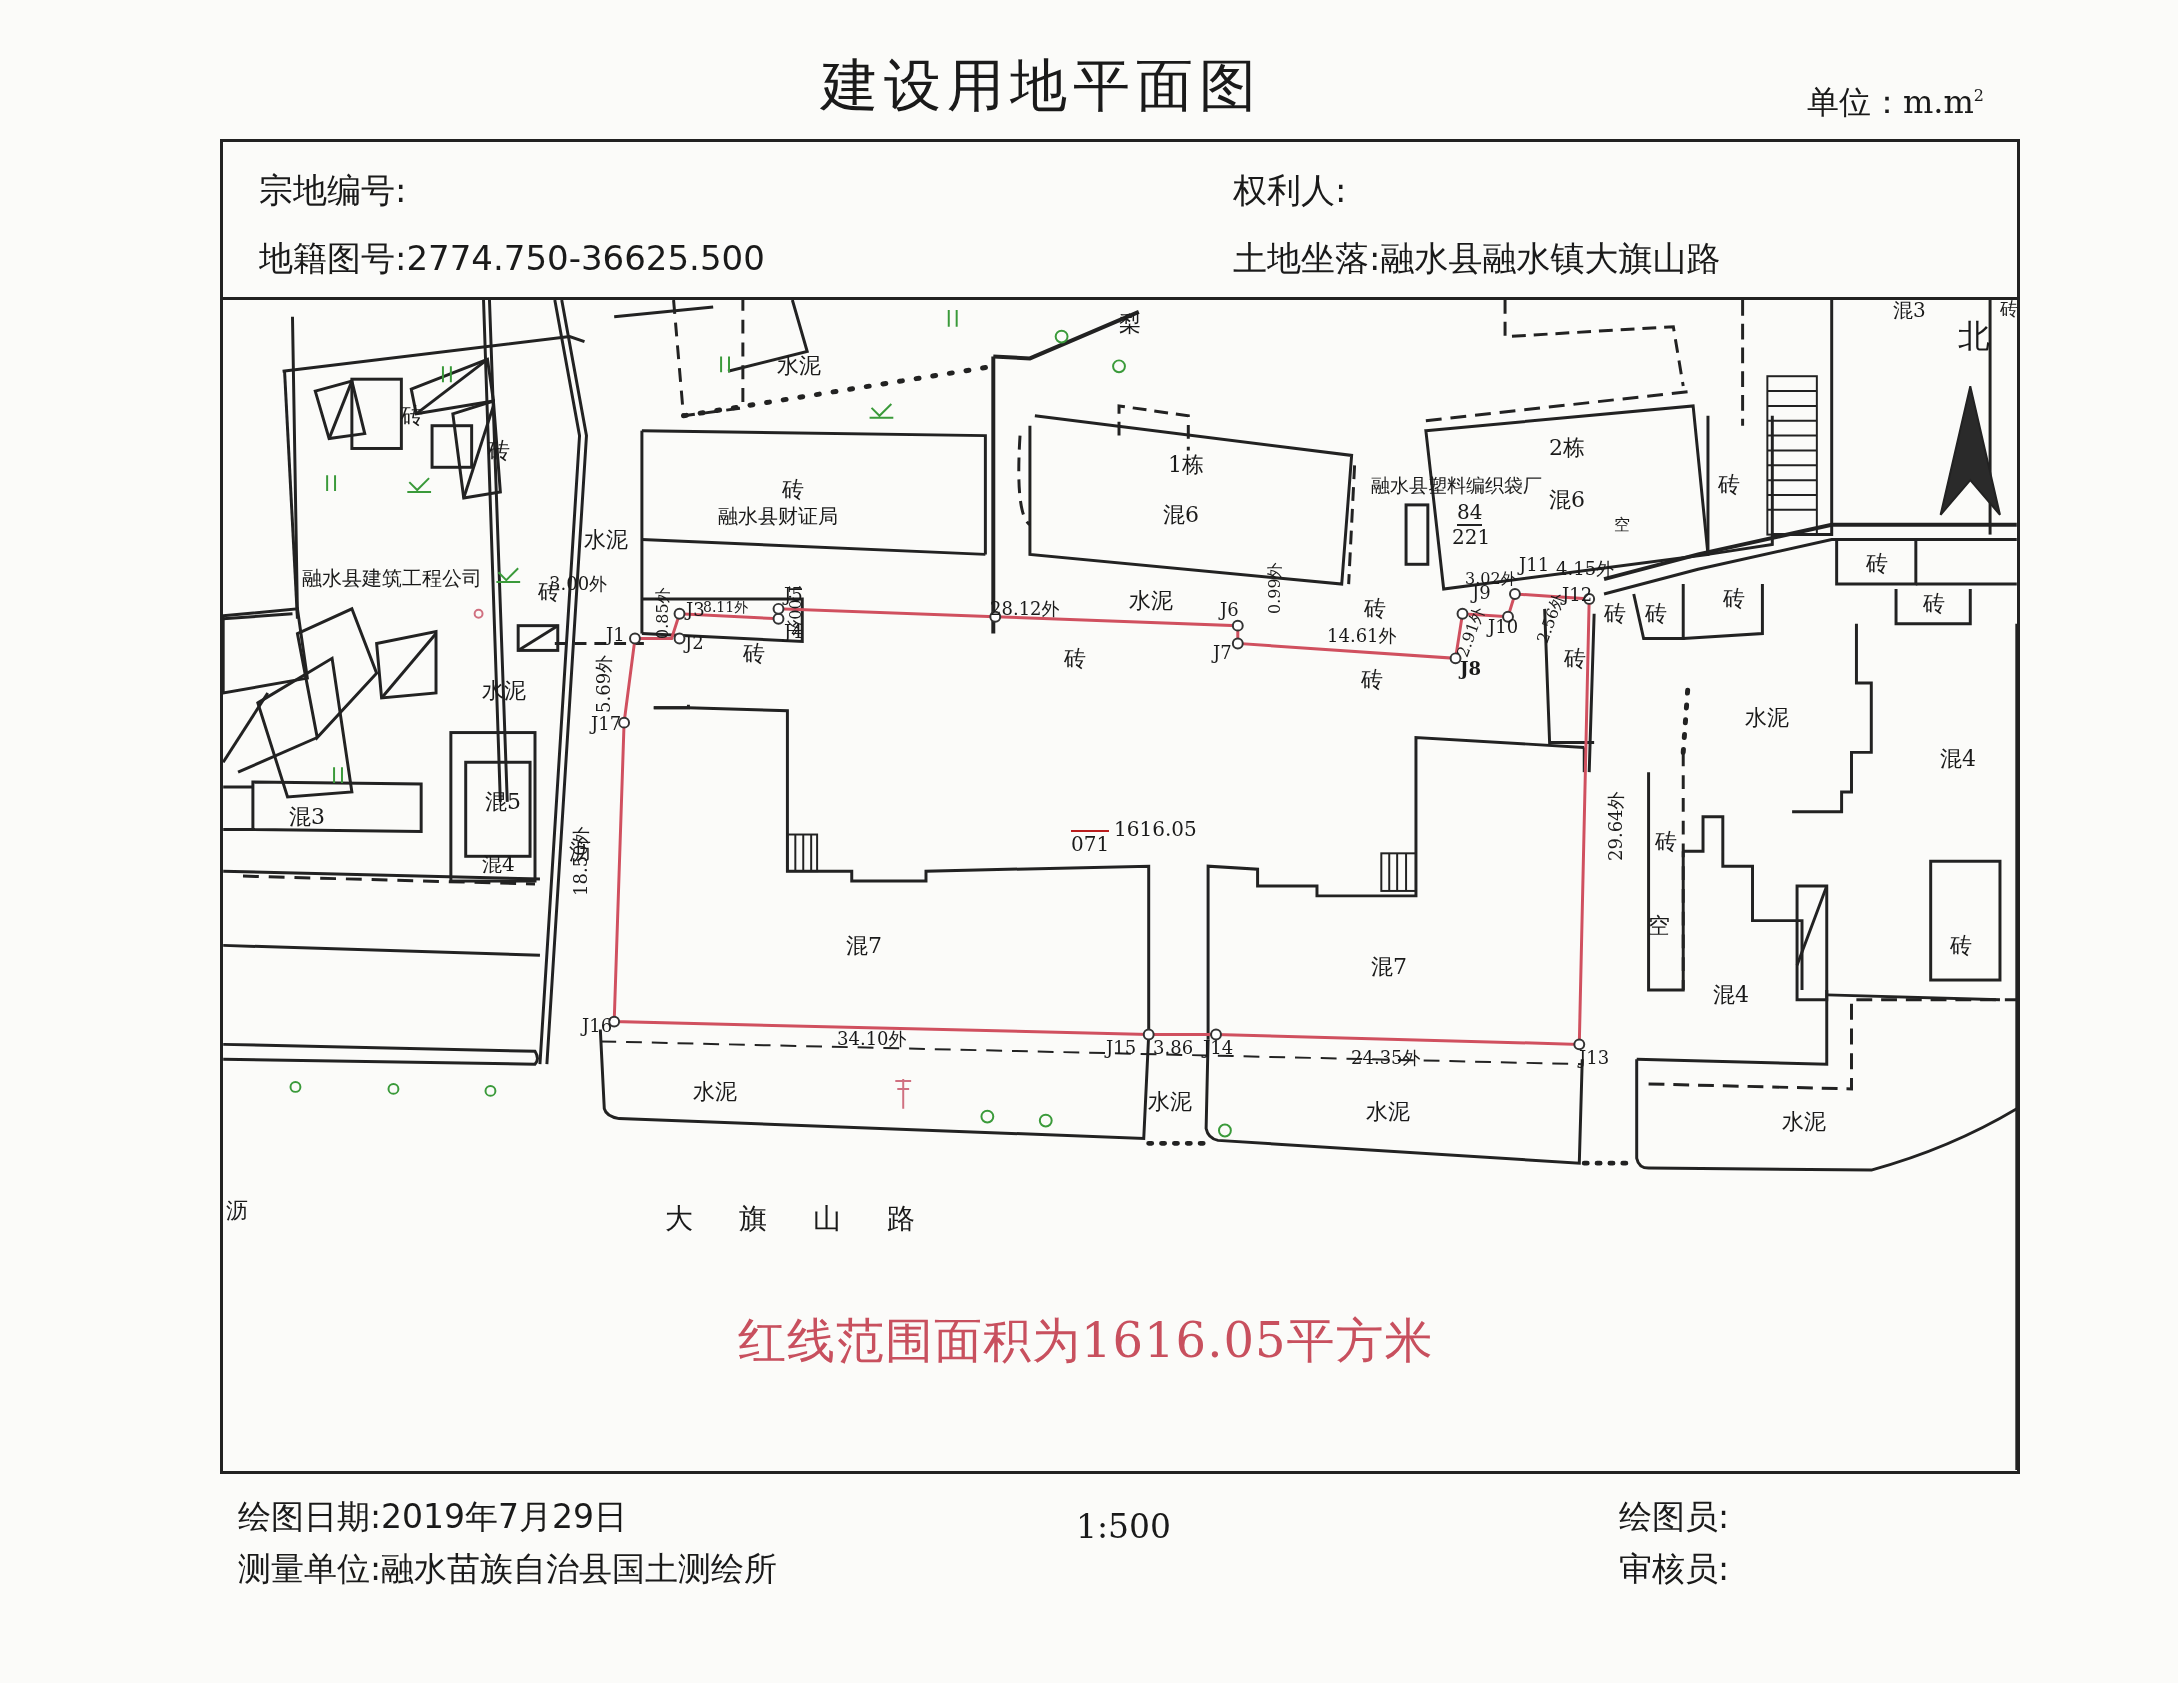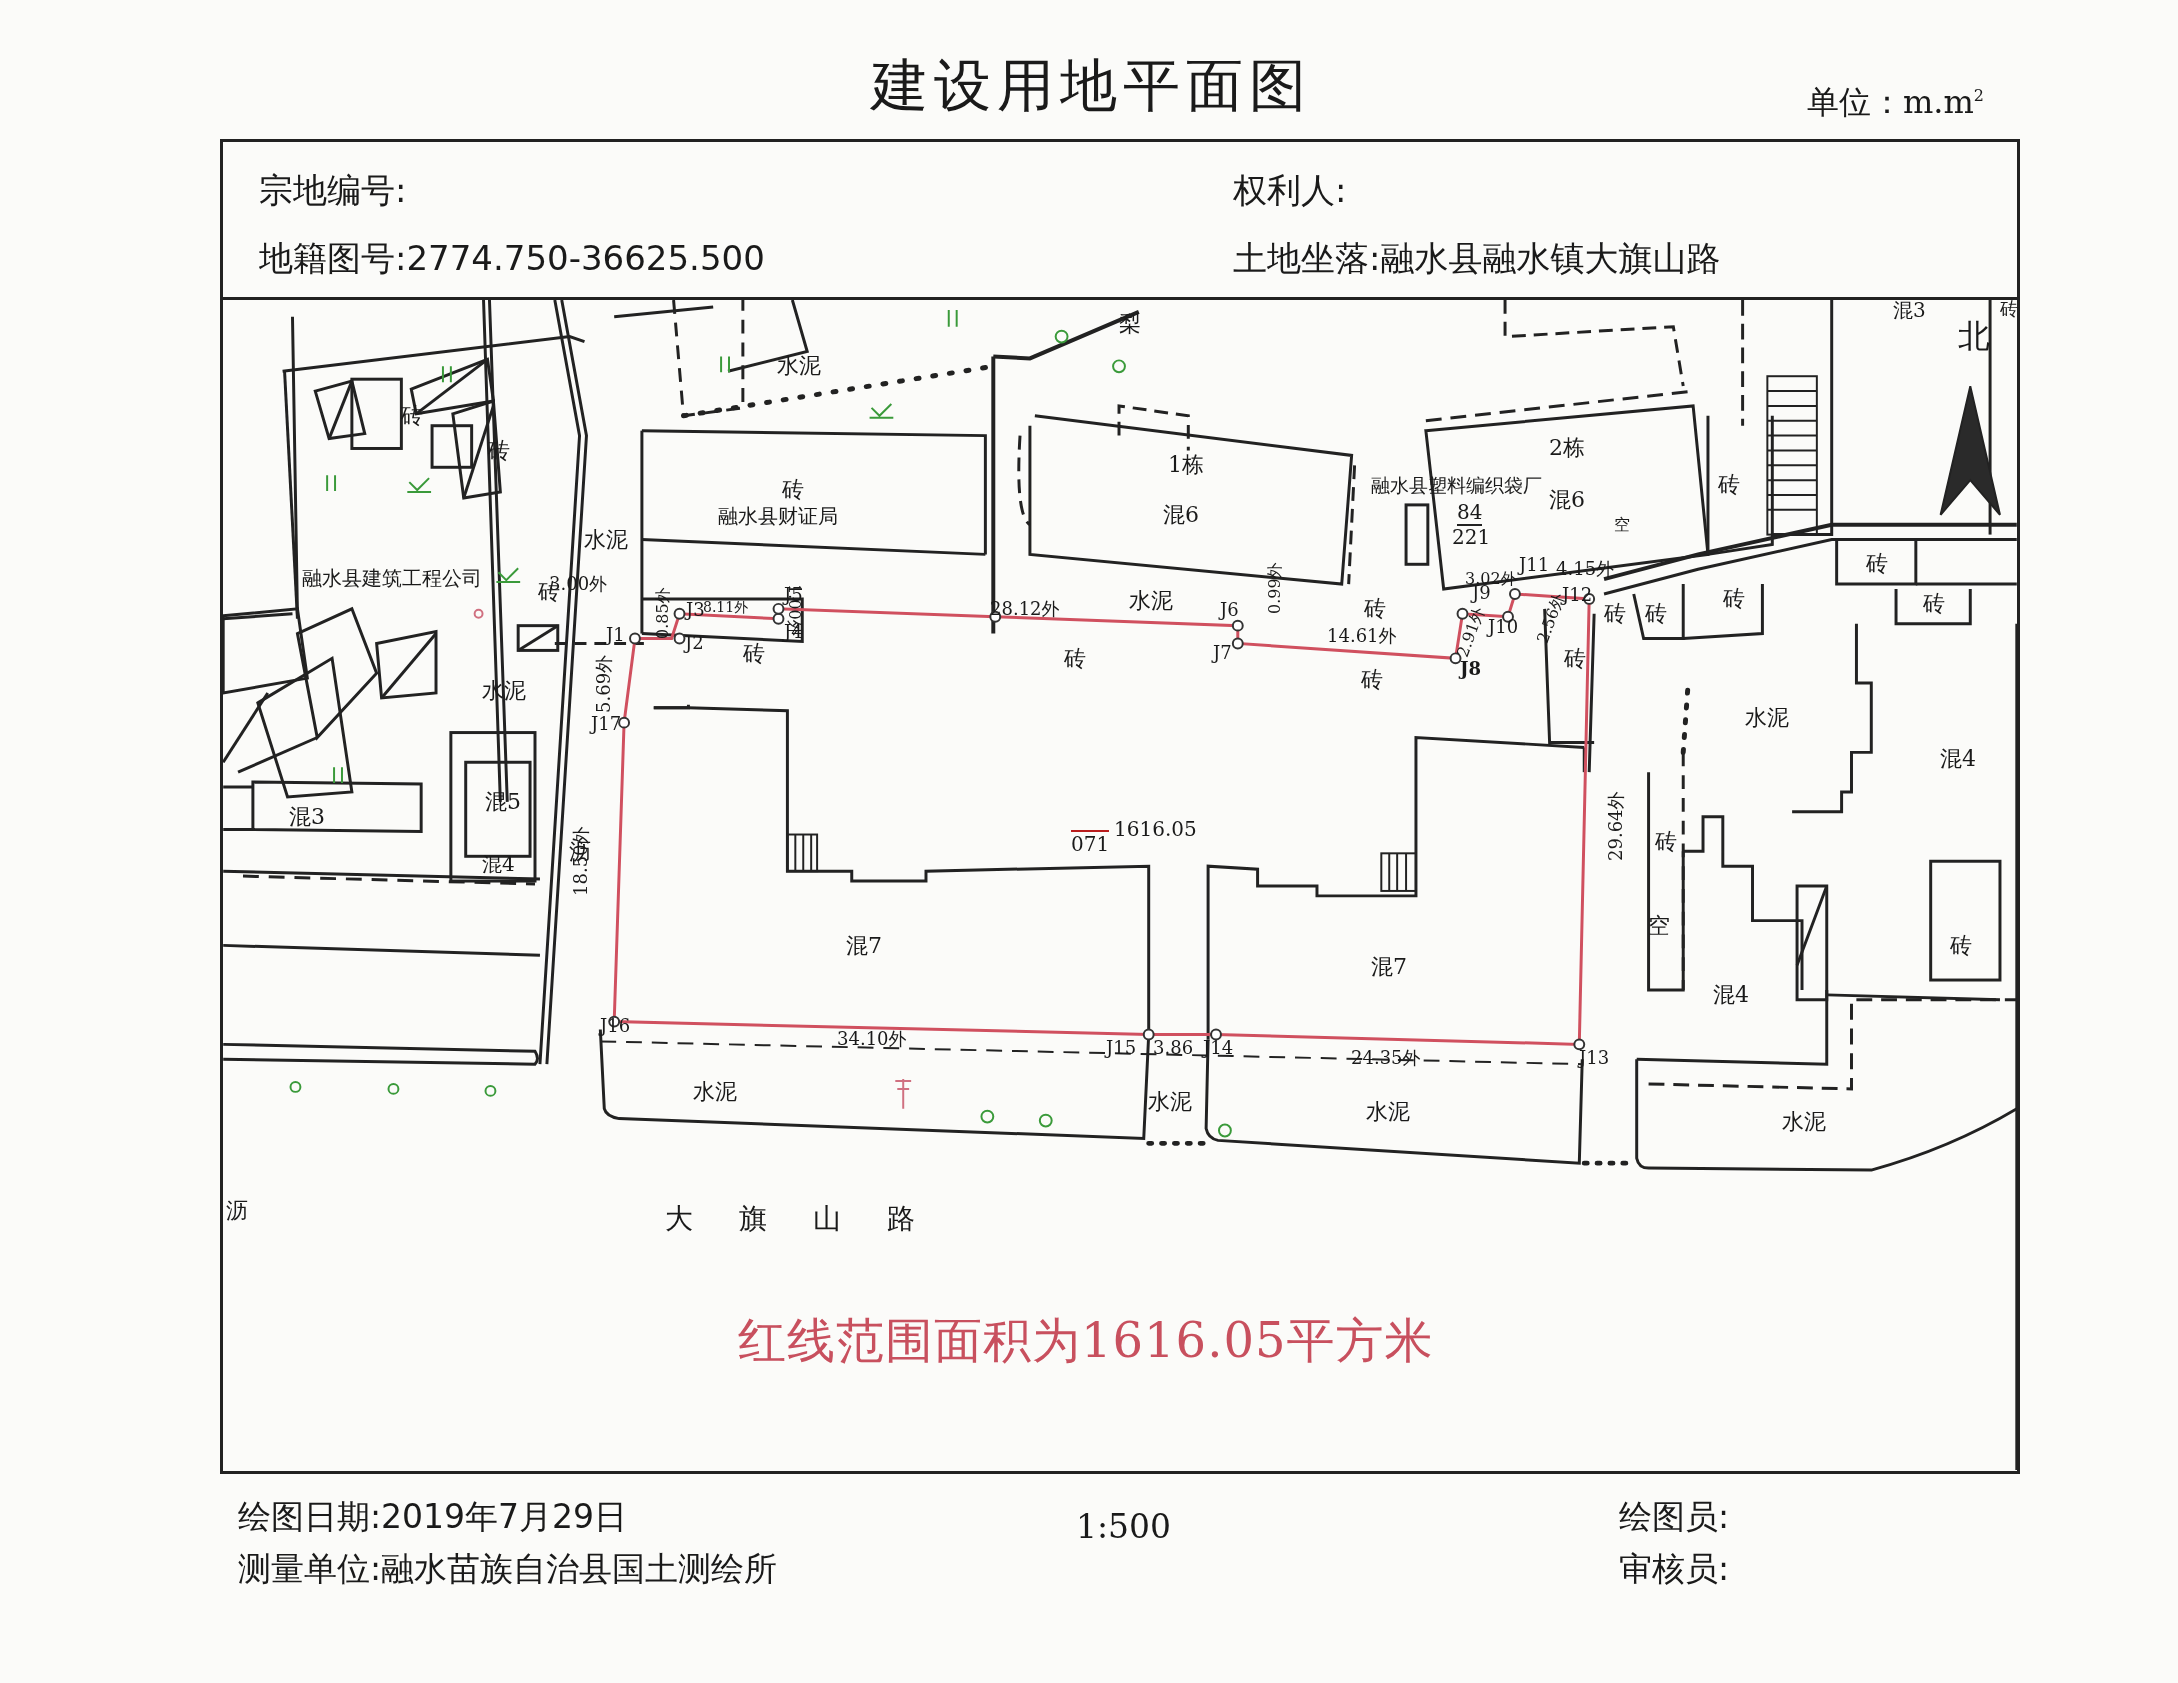--- a/index.html
+++ b/index.html
@@ -1,18 +1,18 @@
 <!DOCTYPE html>
 <html><head>
 <meta charset="utf-8">
 <style>
   html,body{margin:0;padding:0;background:#fbfbf9;}
   body{width:2178px;height:1683px;position:relative;overflow:hidden;font-family:"DejaVu Serif","Liberation Serif",serif;color:#1a1a1a;}
   .abs{position:absolute;}
-  .title{left:871px;top:48px;font-size:57px;letter-spacing:6px;font-family:Liberation Serif, serif;}
+  .title{left:821px;top:48px;font-size:57px;letter-spacing:6px;font-family:Liberation Serif, serif;}
   .unit{left:1807px;top:81px;font-size:32px;font-family:"DejaVu Serif","Liberation Serif",serif;}
   .unit sup{font-size:16px;}
   .frame{left:220px;top:139px;width:1800px;height:1335px;border:3px solid #222;box-sizing:border-box;}
   .hdr-line{left:220px;top:297px;width:1800px;height:3px;background:#222;}
   .hdr{font-size:34px;font-family:"DejaVu Sans","Liberation Sans",sans-serif;}
   .map{left:223px;top:300px;width:1794px;height:1170px;}
   .lbl{font-size:22px;font-family:"DejaVu Serif","Liberation Serif",serif;}
   .area-note{left:738px;top:1309px;font-size:48px;color:#c8505e;font-family:"DejaVu Serif","Liberation Serif",serif;letter-spacing:1px;}
   .foot{font-size:33px;font-family:"DejaVu Sans","Liberation Sans",sans-serif;}
   .road{font-size:28px;letter-spacing:46px;}
@@ -266,21 +266,21 @@
 <div class="abs lbl" style="left:1220px;top:599px;font-size:18px;">J6</div>
 <div class="abs lbl" style="left:1213px;top:642px;font-size:18px;">J7</div>
 <div class="abs lbl" style="left:1460px;top:658px;font-size:18px;font-weight:bold;">J8</div>
 <div class="abs lbl" style="left:1472px;top:582px;font-size:18px;">J9</div>
 <div class="abs lbl" style="left:1488px;top:616px;font-size:18px;">J10</div>
 <div class="abs lbl" style="left:1519px;top:554px;font-size:18px;">J11</div>
 <div class="abs lbl" style="left:1562px;top:584px;font-size:18px;">J12</div>
 <div class="abs lbl" style="left:1579px;top:1047px;font-size:18px;">J13</div>
 <div class="abs lbl" style="left:1203px;top:1037px;font-size:18px;">J14</div>
 <div class="abs lbl" style="left:1106px;top:1037px;font-size:18px;">J15</div>
-<div class="abs lbl" style="left:582px;top:1015px;font-size:18px;margin-left:18px;">J16</div>
+<div class="abs lbl" style="left:582px;top:1015px;font-size:18px;">J16</div>
 <div class="abs lbl" style="left:591px;top:713px;font-size:18px;">J17</div>
 
 <div class="abs lbl" style="left:703px;top:599px;font-size:14px;">8.11外</div>
 <div class="abs lbl" style="left:990px;top:597px;font-size:18px;">28.12外</div>
 <div class="abs lbl" style="left:1327px;top:624px;font-size:18px;">14.61外</div>
 <div class="abs lbl" style="left:1465px;top:569px;font-size:16px;">3.02外</div>
 <div class="abs lbl" style="left:1556px;top:557px;font-size:18px;">4.15外</div>
 <div class="abs lbl" style="left:1351px;top:1046px;font-size:18px;">24.35外</div>
 <div class="abs lbl" style="left:1153px;top:1037px;font-size:18px;">3.86</div>
 <div class="abs lbl" style="left:837px;top:1027px;font-size:18px;">34.10外</div>

